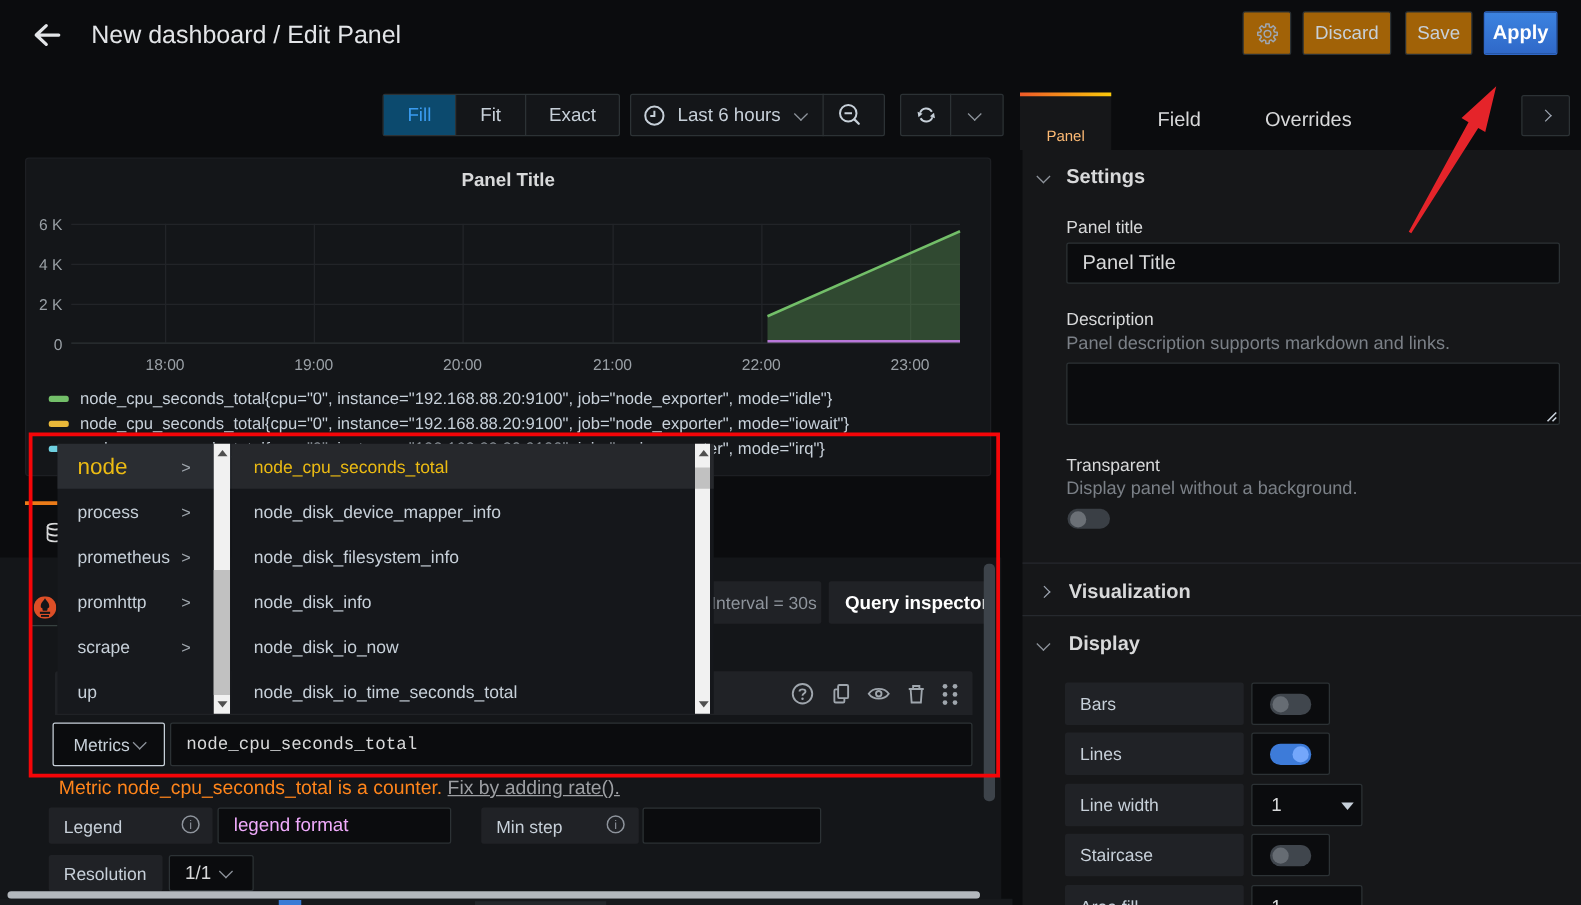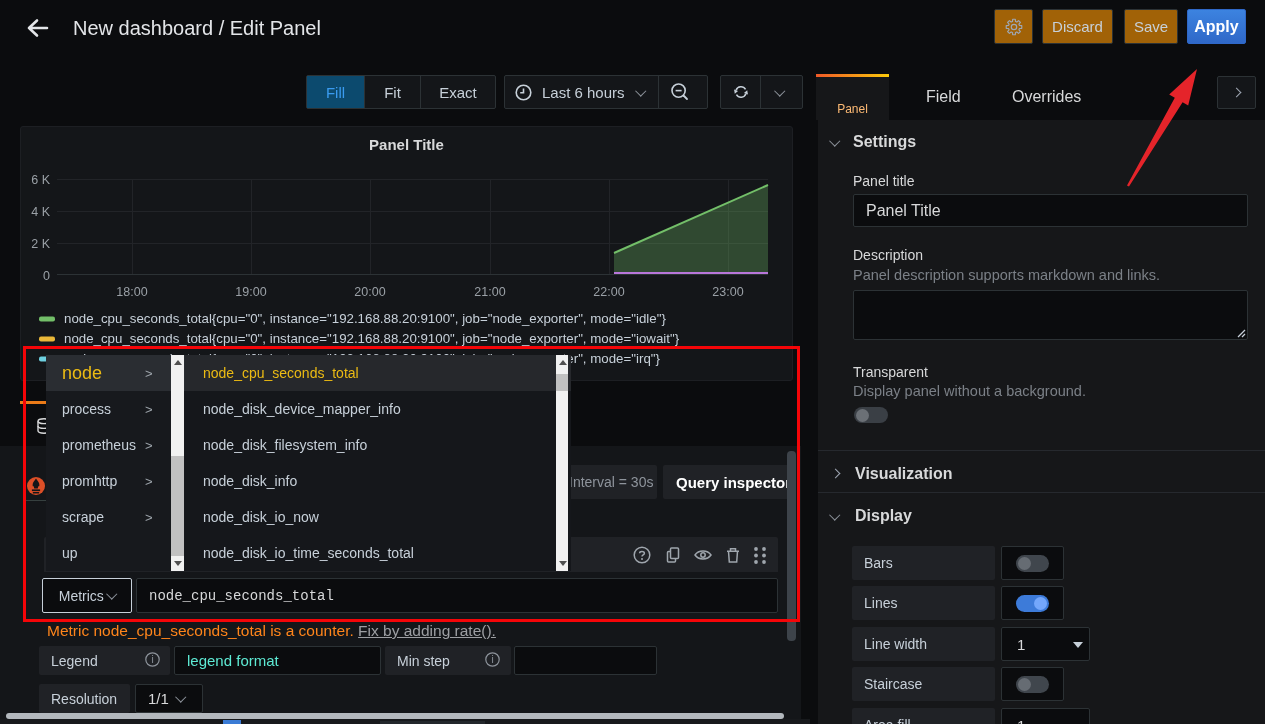--- a/index.html
+++ b/index.html
@@ -168,21 +168,21 @@
 <div class="inp" style="left:136px;top:578px;width:642px;height:35px;font-family:'Liberation Mono',monospace;font-size:14px;padding-left:12px;background:#0b0c0e;">node_cpu_seconds_total</div>
 
 
 <div class="abs" style="left:47px;top:622px;font-size:15.5px;color:#ff851b;">Metric node_cpu_seconds_total is a counter.&nbsp;<span style="color:#9d9fa3;text-decoration:underline;">Fix by adding rate().</span></div>
 
 
 <div class="lblbox" style="left:39px;top:646px;width:131px;height:29px;padding-left:12px;">Legend<span style="position:absolute;left:106px;"><svg width="15" height="15" viewBox="0 0 15 15">
         <circle cx="7.5" cy="7.5" r="6.7" stroke="#8e949c" stroke-width="1.2" fill="none"></circle>
         <text x="7.5" y="11" font-size="10" fill="#8e949c" text-anchor="middle" font-family="Liberation Sans">i</text>
       </svg></span></div>
-<div class="inp" style="left:174px;top:646px;width:207px;height:29px;padding-left:12px;color:#5eead4;">legend format</div>
+<div class="inp" style="left:174px;top:646px;width:187px;height:29px;padding-left:12px;color:#f0abfc;">legend format</div>
 <div class="lblbox" style="left:385px;top:646px;width:126px;height:29px;padding-left:12px;">Min step<span style="position:absolute;left:100px;"><svg width="15" height="15" viewBox="0 0 15 15">
         <circle cx="7.5" cy="7.5" r="6.7" stroke="#8e949c" stroke-width="1.2" fill="none"></circle>
         <text x="7.5" y="11" font-size="10" fill="#8e949c" text-anchor="middle" font-family="Liberation Sans">i</text>
       </svg></span></div>
 <div class="inp" style="left:514px;top:646px;width:143px;height:29px;"></div>
 
 
 <div class="lblbox" style="left:39px;top:684px;width:91px;height:29px;padding-left:12px;">Resolution</div>
 <div class="inp" style="left:135px;top:684px;width:68px;height:29px;padding-left:12px;color:#d8d9da;">1/1&nbsp;&nbsp;<span class="chev" style="margin-top:-3px;"></span></div>
 

